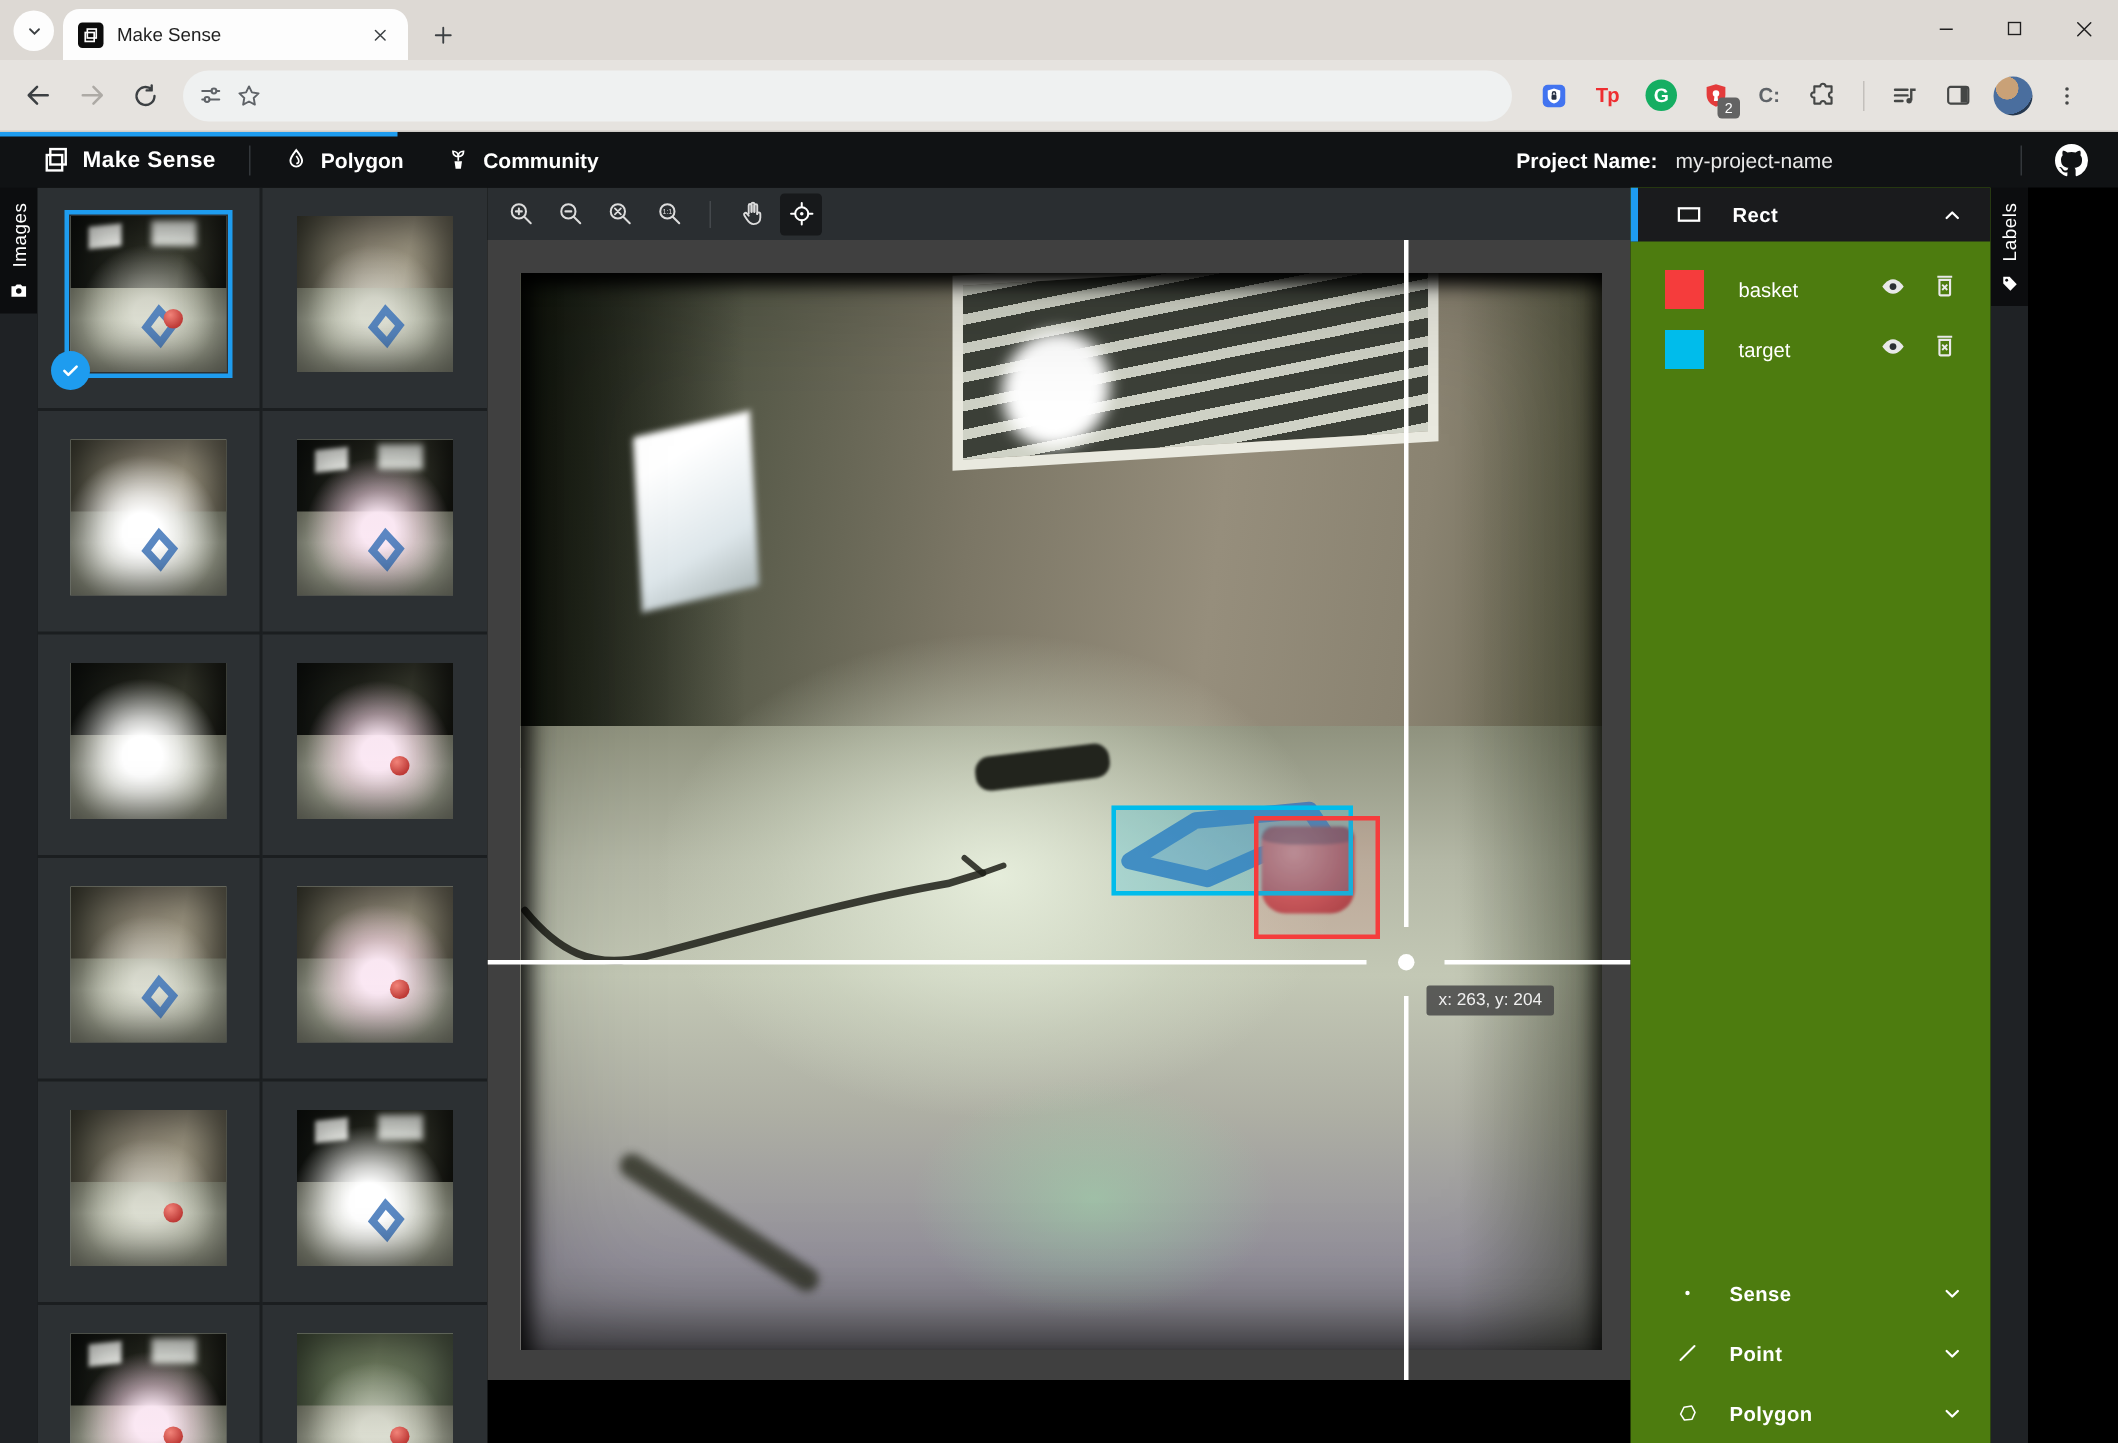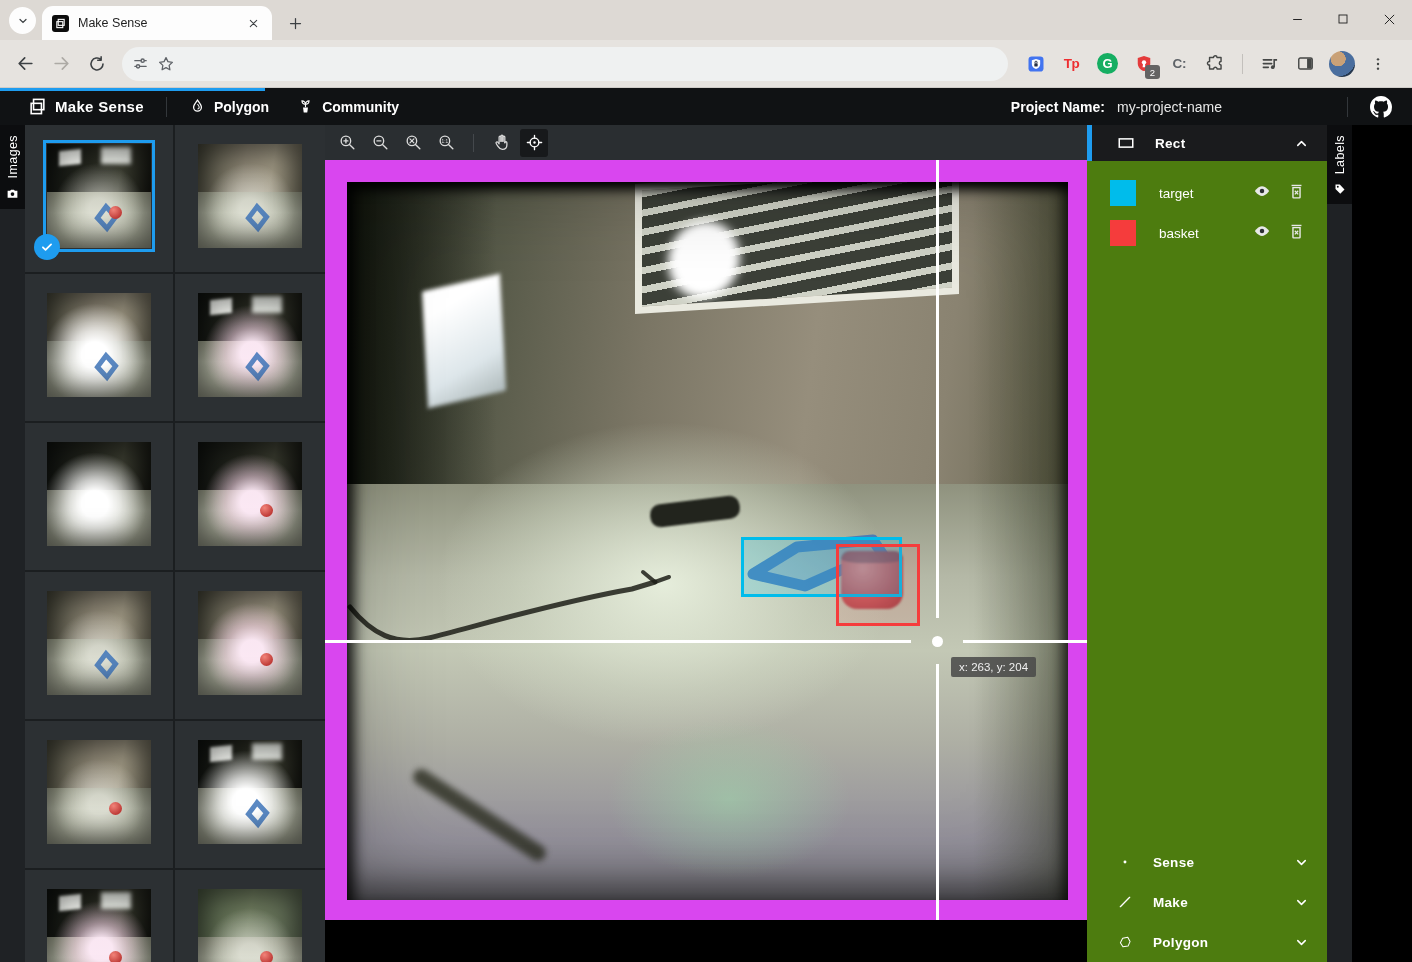--- a/index.html
+++ b/index.html
@@ -87,21 +87,21 @@
   .thumb.selected { outline:3px solid #1E9CEF; outline-offset:1px; }
   .check-badge { position:absolute; left:-13px; bottom:-12px; width:26px; height:26px; border-radius:50%;
     background:#1E9CEF; display:flex; align-items:center; justify-content:center; z-index:3; }
 
   
   .editor { width:762px; flex:none; display:flex; flex-direction:column; }
   .editor-toolbar { height:35px; background:#2a2e31; display:flex; align-items:center; padding-left:8px; gap:5px; }
   .tool-btn { width:28px; height:28px; border-radius:3px; display:flex; align-items:center; justify-content:center; }
   .tool-btn.active { background:#17191b; }
   .tool-sep { width:1px; height:18px; background:#44484c; margin:0 8px; }
-  .canvas { position:relative; height:760px; background:#d946ef; overflow:hidden;text-decoration:underline; }
+  .canvas { position:relative; height:760px; background:#404040; overflow:hidden;text-decoration:underline; }
 
   .photo { position:absolute; left:22px; top:22px; width:721px; height:718px; background:#8f8d80; overflow:hidden; }
   .ph-wall { position:absolute; left:0; right:0; top:0; height:46%;
     background:linear-gradient(97deg,#2c3126 0%,#565948 20%,#7b7665 42%,#968e7c 64%,#8a8371 82%,#676550 100%); }
   .ph-dark-left { position:absolute; left:0; top:0; width:150px; height:42%;
     background:linear-gradient(90deg,rgba(14,18,10,.9),rgba(14,18,10,0)); }
   .ph-floor { position:absolute; left:0; right:0; top:42%; bottom:0;
     background:linear-gradient(180deg,#8f927e 0%,#b4b8a6 22%,#c3c8b5 40%,#aeafa4 62%,#94919b 85%,#807e86 100%); }
   .ph-floor-glow { position:absolute; inset:0;
     background:radial-gradient(ellipse 42% 30% at 44% 56%,rgba(238,246,228,.85) 0%,rgba(215,224,203,.4) 50%,transparent 75%); }
@@ -566,53 +566,53 @@
           </svg>
         <span class="sec-title">Rect</span>
         <span class="sec-chevron">
           <svg width="15" height="15" viewBox="0 0 24 24">
               <path d="M6 15l6-6 6 6" fill="none" stroke="#fff" stroke-width="2.4" stroke-linecap="round" stroke-linejoin="round"></path>
             </svg>
           </span>
       </div>
       <div class="label-rows" id="labelRows">
           <div class="label-row">
+            <span class="swatch" style="background:#F53C3C"></span>
+            <span class="label-name">basket</span>
+            <span class="row-ic">
+              <span><svg width="18" height="18" viewBox="0 0 24 24">
+                  <path d="M12 5.5C6.5 5.5 2.5 12 2.5 12s4 6.5 9.5 6.5 9.5-6.5 9.5-6.5-4-6.5-9.5-6.5z" fill="#e8e8e8"></path>
+                  <circle cx="12" cy="12" r="3" fill="#2c3033"></circle>
+                </svg></span>
+            </span>
+            <span class="row-ic">
+              <span><svg width="17" height="17" viewBox="0 0 24 24">
+                  <path d="M5 3.5h14" stroke="#e8e8e8" stroke-width="2"></path>
+                  <path d="M7 6.5h10V20a1 1 0 01-1 1H8a1 1 0 01-1-1z" fill="none" stroke="#e8e8e8" stroke-width="2"></path>
+                  <path d="M9.6 11l4.8 5M14.4 11l-4.8 5" stroke="#e8e8e8" stroke-width="1.8"></path>
+                </svg></span>
+            </span>
+          </div>
+          <div class="label-row">
             <span class="swatch" style="background:#00BCEB"></span>
             <span class="label-name">target</span>
             <span class="row-ic">
               <span><svg width="18" height="18" viewBox="0 0 24 24">
                   <path d="M12 5.5C6.5 5.5 2.5 12 2.5 12s4 6.5 9.5 6.5 9.5-6.5 9.5-6.5-4-6.5-9.5-6.5z" fill="#e8e8e8"></path>
                   <circle cx="12" cy="12" r="3" fill="#2c3033"></circle>
                 </svg></span>
             </span>
             <span class="row-ic">
               <span><svg width="17" height="17" viewBox="0 0 24 24">
                   <path d="M5 3.5h14" stroke="#e8e8e8" stroke-width="2"></path>
                   <path d="M7 6.5h10V20a1 1 0 01-1 1H8a1 1 0 01-1-1z" fill="none" stroke="#e8e8e8" stroke-width="2"></path>
                   <path d="M9.6 11l4.8 5M14.4 11l-4.8 5" stroke="#e8e8e8" stroke-width="1.8"></path>
                 </svg></span>
             </span>
           </div>
-          <div class="label-row">
-            <span class="swatch" style="background:#F53C3C"></span>
-            <span class="label-name">basket</span>
-            <span class="row-ic">
-              <span><svg width="18" height="18" viewBox="0 0 24 24">
-                  <path d="M12 5.5C6.5 5.5 2.5 12 2.5 12s4 6.5 9.5 6.5 9.5-6.5 9.5-6.5-4-6.5-9.5-6.5z" fill="#e8e8e8"></path>
-                  <circle cx="12" cy="12" r="3" fill="#2c3033"></circle>
-                </svg></span>
-            </span>
-            <span class="row-ic">
-              <span><svg width="17" height="17" viewBox="0 0 24 24">
-                  <path d="M5 3.5h14" stroke="#e8e8e8" stroke-width="2"></path>
-                  <path d="M7 6.5h10V20a1 1 0 01-1 1H8a1 1 0 01-1-1z" fill="none" stroke="#e8e8e8" stroke-width="2"></path>
-                  <path d="M9.6 11l4.8 5M14.4 11l-4.8 5" stroke="#e8e8e8" stroke-width="1.8"></path>
-                </svg></span>
-            </span>
-          </div>
         </div>
       <div class="bottom-sections" id="bottomSections">
           <div class="collapsed-row">
             <span class="ic">
               <svg width="16" height="16" viewBox="0 0 24 24">
                 <circle cx="12" cy="12" r="2.2" fill="#fff"></circle>
               </svg>
             </span>
             <span class="sec-title">Sense</span>
             <span class="sec-chevron">
@@ -620,21 +620,21 @@
                 <path d="M6 9l6 6 6-6" fill="none" stroke="#fff" stroke-width="2.4" stroke-linecap="round" stroke-linejoin="round"></path>
               </svg>
             </span>
           </div>
           <div class="collapsed-row">
             <span class="ic">
               <svg width="16" height="16" viewBox="0 0 24 24">
                 <path d="M5 19L19 5" stroke="#fff" stroke-width="2" stroke-linecap="round"></path>
               </svg>
             </span>
-            <span class="sec-title">Make</span>
+            <span class="sec-title">Point</span>
             <span class="sec-chevron">
               <svg width="15" height="15" viewBox="0 0 24 24">
                 <path d="M6 9l6 6 6-6" fill="none" stroke="#fff" stroke-width="2.4" stroke-linecap="round" stroke-linejoin="round"></path>
               </svg>
             </span>
           </div>
           <div class="collapsed-row">
             <span class="ic">
               <svg width="17" height="17" viewBox="0 0 24 24">
                 <path d="M8 4.5l9-1.5 4 7.5-3.5 8-9 1-4.5-7z" fill="none" stroke="#fff" stroke-width="1.8" stroke-linejoin="round" transform="scale(.85) translate(2 2)"></path>

